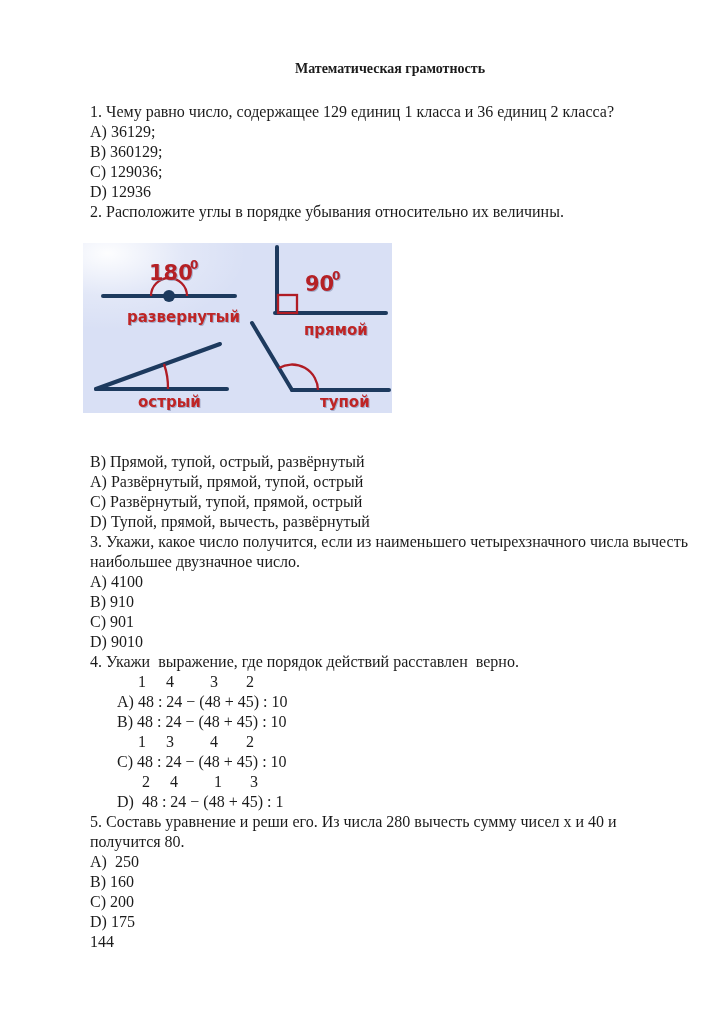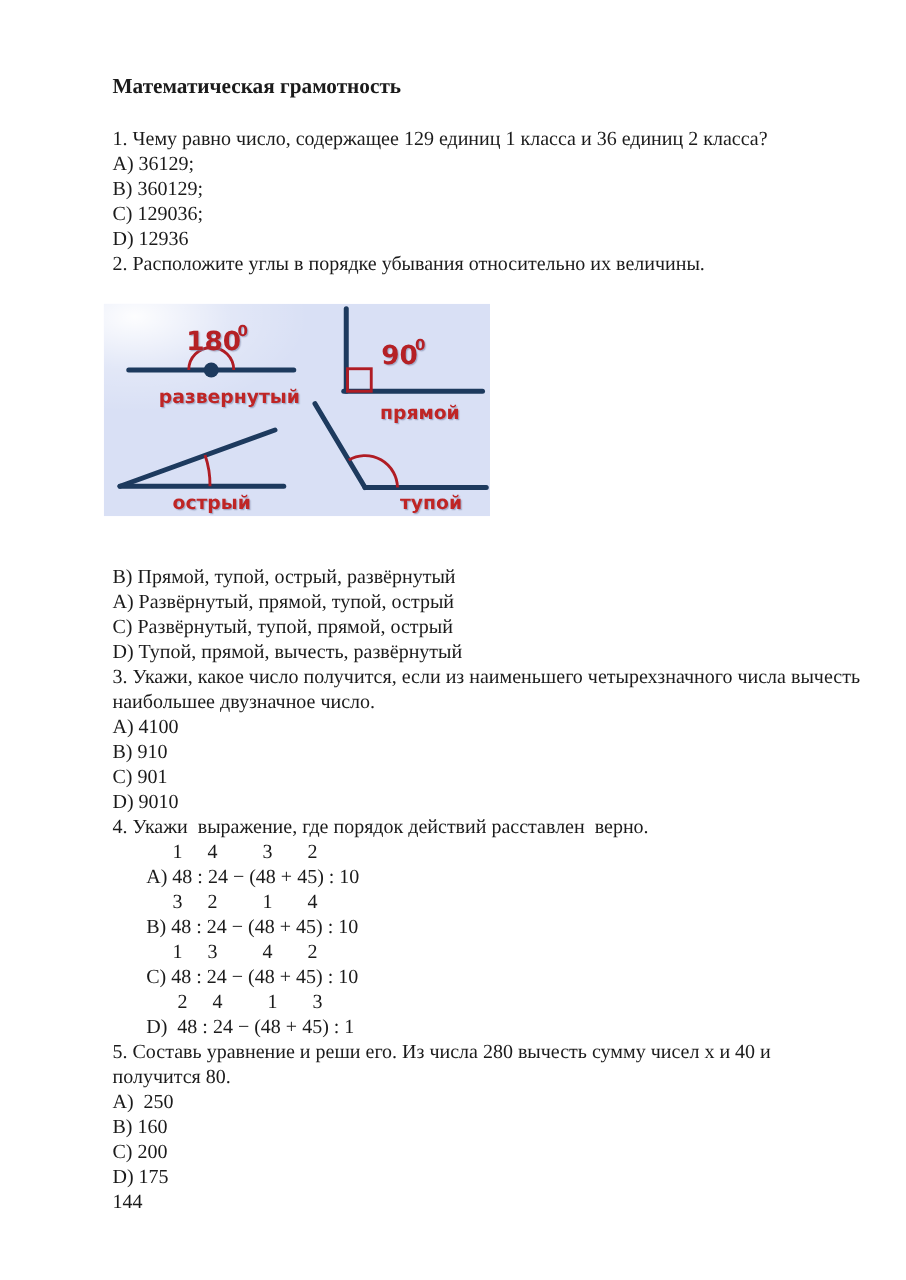--- a/index.html
+++ b/index.html
@@ -13,23 +13,24 @@
     line-height: 20px;
     color: #1b1b1b;
     overflow: hidden;
   }
   .content {
     margin-left: 90px;
     width: 600px;
     padding-top: 58px;
   }
   .title {
-    font-size: 17px;
+    font-size: 14px;
     line-height: 22px;
     font-weight: bold;
+    text-align: center;
     margin: 0 0 22px 0;
   }
   .line { white-space: pre-wrap; }
   .order-line { white-space: pre; }
   .expr-line { white-space: pre; margin-left: 27px; }
   .diagram-wrap {
     margin: 21px 0 39px -7px;
     width: 365px;
     height: 170px;
   }
@@ -131,21 +132,20 @@
 
     <div class="line">3. Укажи, какое число получится, если из наименьшего четырехзначного числа вычесть наибольшее двузначное число.</div>
     <div class="line">A) 4100</div>
     <div class="line">B) 910</div>
     <div class="line">C) 901</div>
     <div class="line">D) 9010</div>
 
     <div class="line">4. Укажи  выражение, где порядок действий расставлен  верно.</div>
     <div class="order-line">            1     4         3       2</div>
     <div class="expr-line">A) 48 : 24 − (48 + 45) : 10</div>
-    <div class="order-line">            3     2         1       4</div>
     <div class="expr-line">B) 48 : 24 − (48 + 45) : 10</div>
     <div class="order-line">            1     3         4       2</div>
     <div class="expr-line">C) 48 : 24 − (48 + 45) : 10</div>
     <div class="order-line">             2     4         1       3</div>
     <div class="expr-line">D)  48 : 24 − (48 + 45) : 1</div>
 
     <div class="line">5. Составь уравнение и реши его. Из числа 280 вычесть сумму чисел x и 40 и получится 80.</div>
     <div class="line">A)  250</div>
     <div class="line">B) 160</div>
     <div class="line">C) 200</div>

